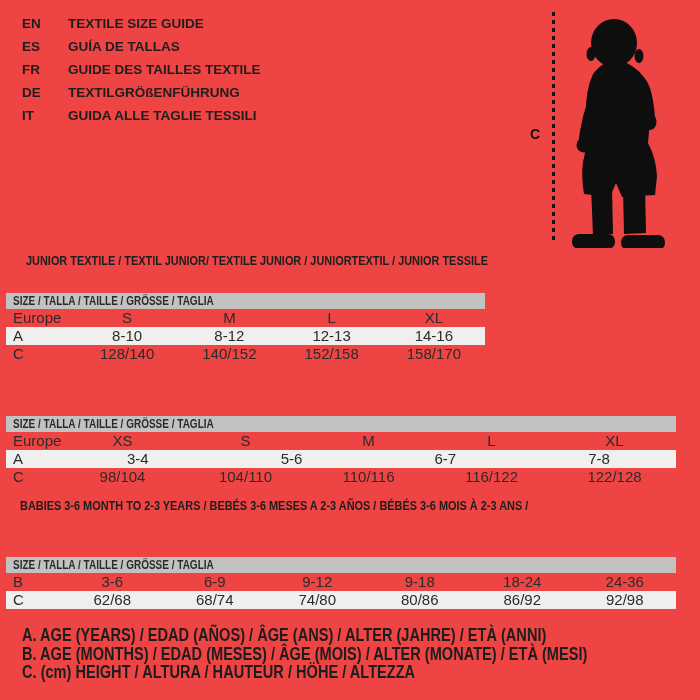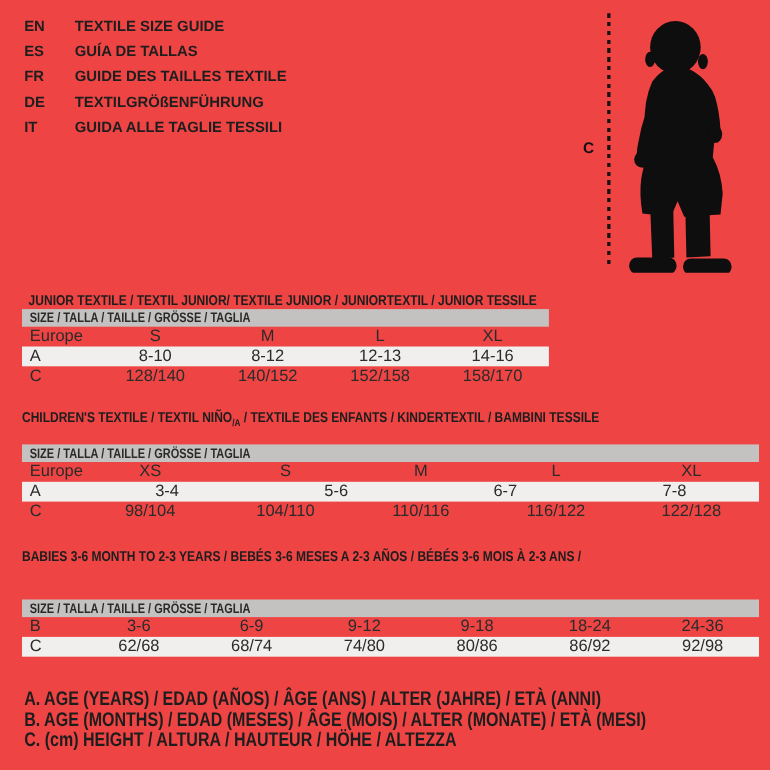--- a/index.html
+++ b/index.html
@@ -19,26 +19,26 @@
   .measure-line{position:absolute;left:552px;top:12px;width:2.5px;height:231px;
     background:repeating-linear-gradient(to bottom,#141414 0 4px,transparent 4px 8px);}
   .measure-label{position:absolute;left:530px;top:126px;font-weight:700;font-size:14px;color:#111;}
   .silhouette{position:absolute;left:555px;top:6px;}
 
   
   .sec-heading{position:absolute;font-weight:700;font-size:13px;color:#1d1d1d;}
   .sec-heading .line{height:21px;line-height:21px;white-space:nowrap;}
   .sec-heading .cond{transform:scaleX(.84);}
   .sec-heading .sub{font-size:9px;vertical-align:-3px;}
-  #h-junior{left:26px;top:250px;margin-top:12px;}
+  #h-junior{left:26px;top:250px;}
   #h-children{left:20px;top:369px;}
   #h-babies{left:20px;top:495px;}
 
   
-  .tbl{position:absolute;left:20px;}
+  .tbl{position:absolute;left:6px;margin-top:12px;}
   #t-junior{top:281px;width:479px;--lw:70px;}
   #t-children{top:404px;width:670px;--lw:55px;}
   #t-babies{top:545px;width:670px;--lw:55px;}
   .tbl-header{height:16px;line-height:16px;background:var(--hdr,#c3c2c1);
     padding-left:7px;font-weight:700;font-size:12.5px;color:#2a2a2a;}
   .tbl-header .cond{transform:scaleX(.8);}
   .tbl-row{display:flex;height:18px;line-height:18px;font-size:15px;color:#2b2b2b;align-items:flex-end;}
   .tbl-row.shaded{background:var(--stripe,#f0efee);}
   .cell-label{width:var(--lw);padding-left:7px;box-sizing:border-box;}
   .cell{flex:1;text-align:center;}
@@ -99,23 +99,20 @@
       <path d="M36 180 L57 182 L58 228 L38 230 Z"></path>
       <path d="M68 182 L90 180 L91 227 L69 228 Z"></path>
 
       <rect x="17" y="228" width="43" height="15" rx="7"></rect>
       <rect x="66" y="229" width="44" height="15" rx="7"></rect>
     </g>
   </svg>
 
   <div class="sec-heading" id="h-junior">
       <div class="line"><span class="cond"><span>JUNIOR TEXTILE / TEXTIL JUNIOR/ TEXTILE JUNIOR / JUNIORTEXTIL / JUNIOR TESSILE</span></span></div>
-    </div>
-  <div class="sec-heading" id="h-children">
-      <div class="line"><span class="cond"><span>CHILDREN'S TEXTILE / TEXTIL NIÑO</span><span class="sub">/A</span><span> / TEXTILE DES ENFANTS / KINDERTEXTIL / BAMBINI TESSILE</span></span></div>
     </div>
   <div class="sec-heading" id="h-babies">
       <div class="line"><span class="cond"><span>BABIES 3-6 MONTH TO 2-3 YEARS / BEBÉS 3-6 MESES A 2-3 AÑOS / BÉBÉS 3-6 MOIS À 2-3 ANS /</span></span></div>
     </div>
 
   <div class="tbl" id="t-junior">
       <div class="tbl-header"><span class="cond">SIZE / TALLA / TAILLE / GRÖSSE / TAGLIA</span></div>
       <div class="tbl-row">
         <div class="cell-label">Europe</div>
         <div class="cell">S</div>

